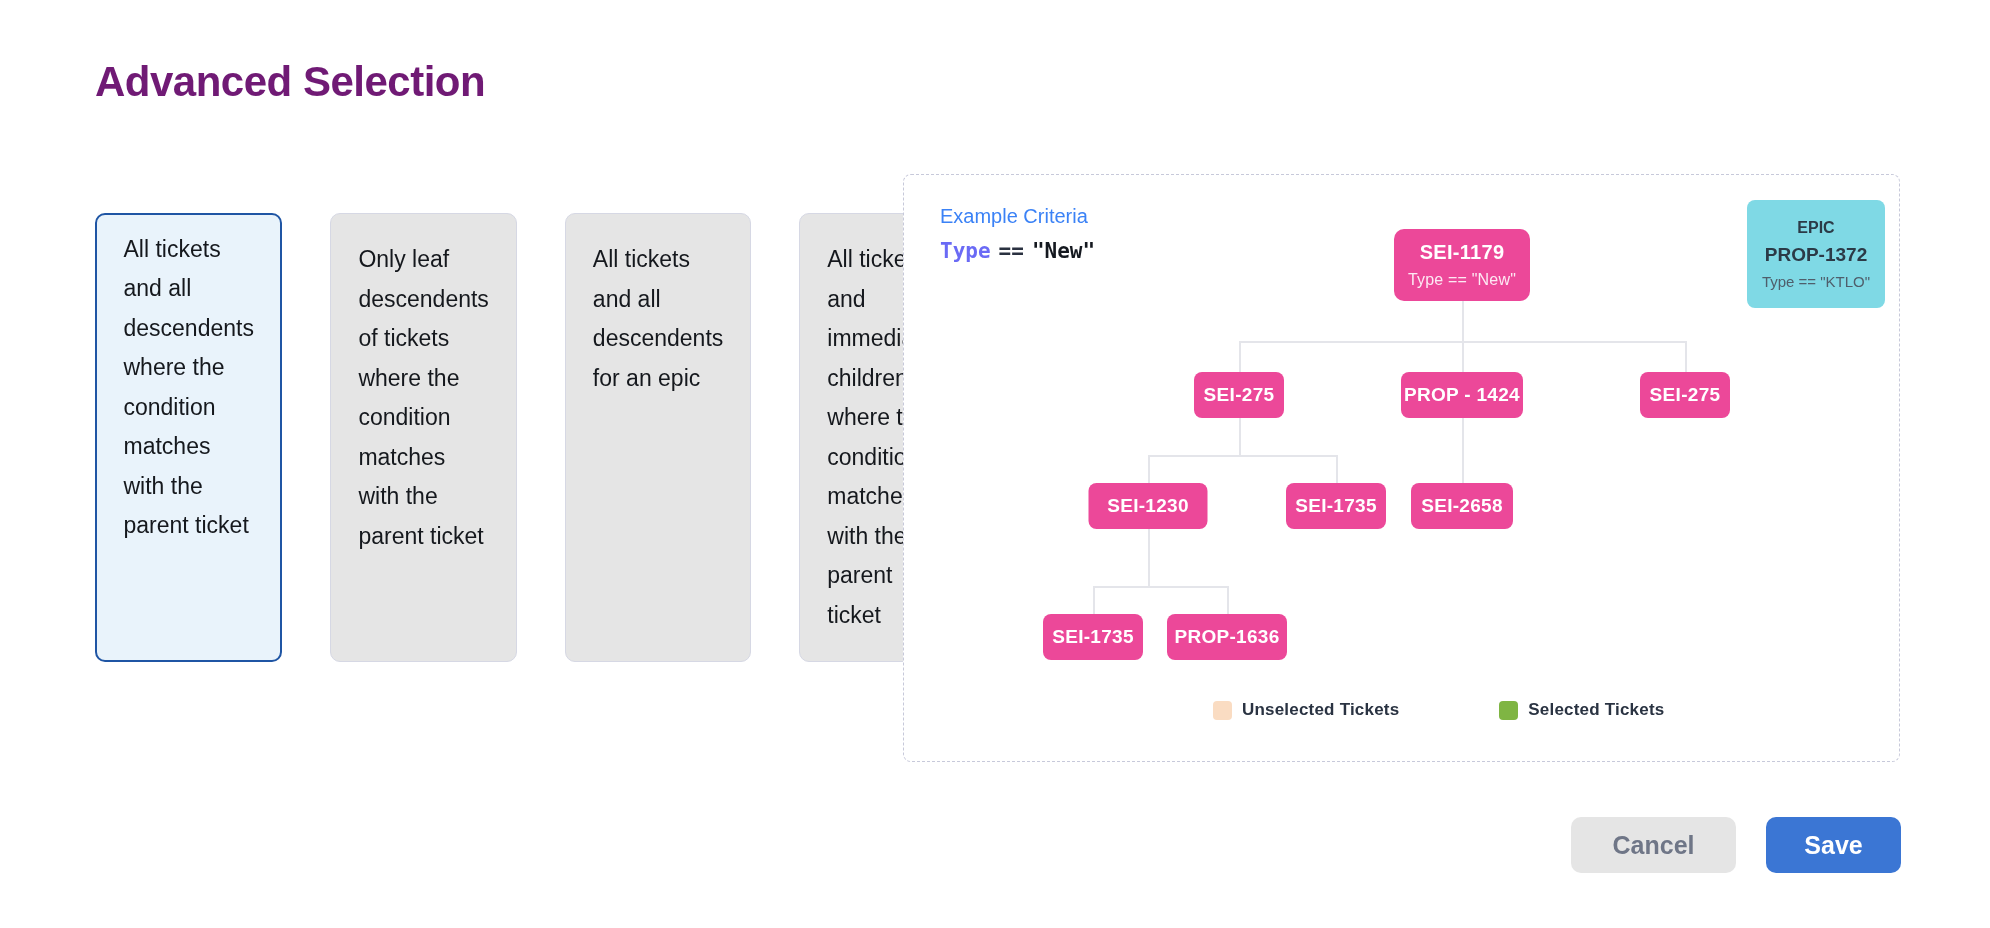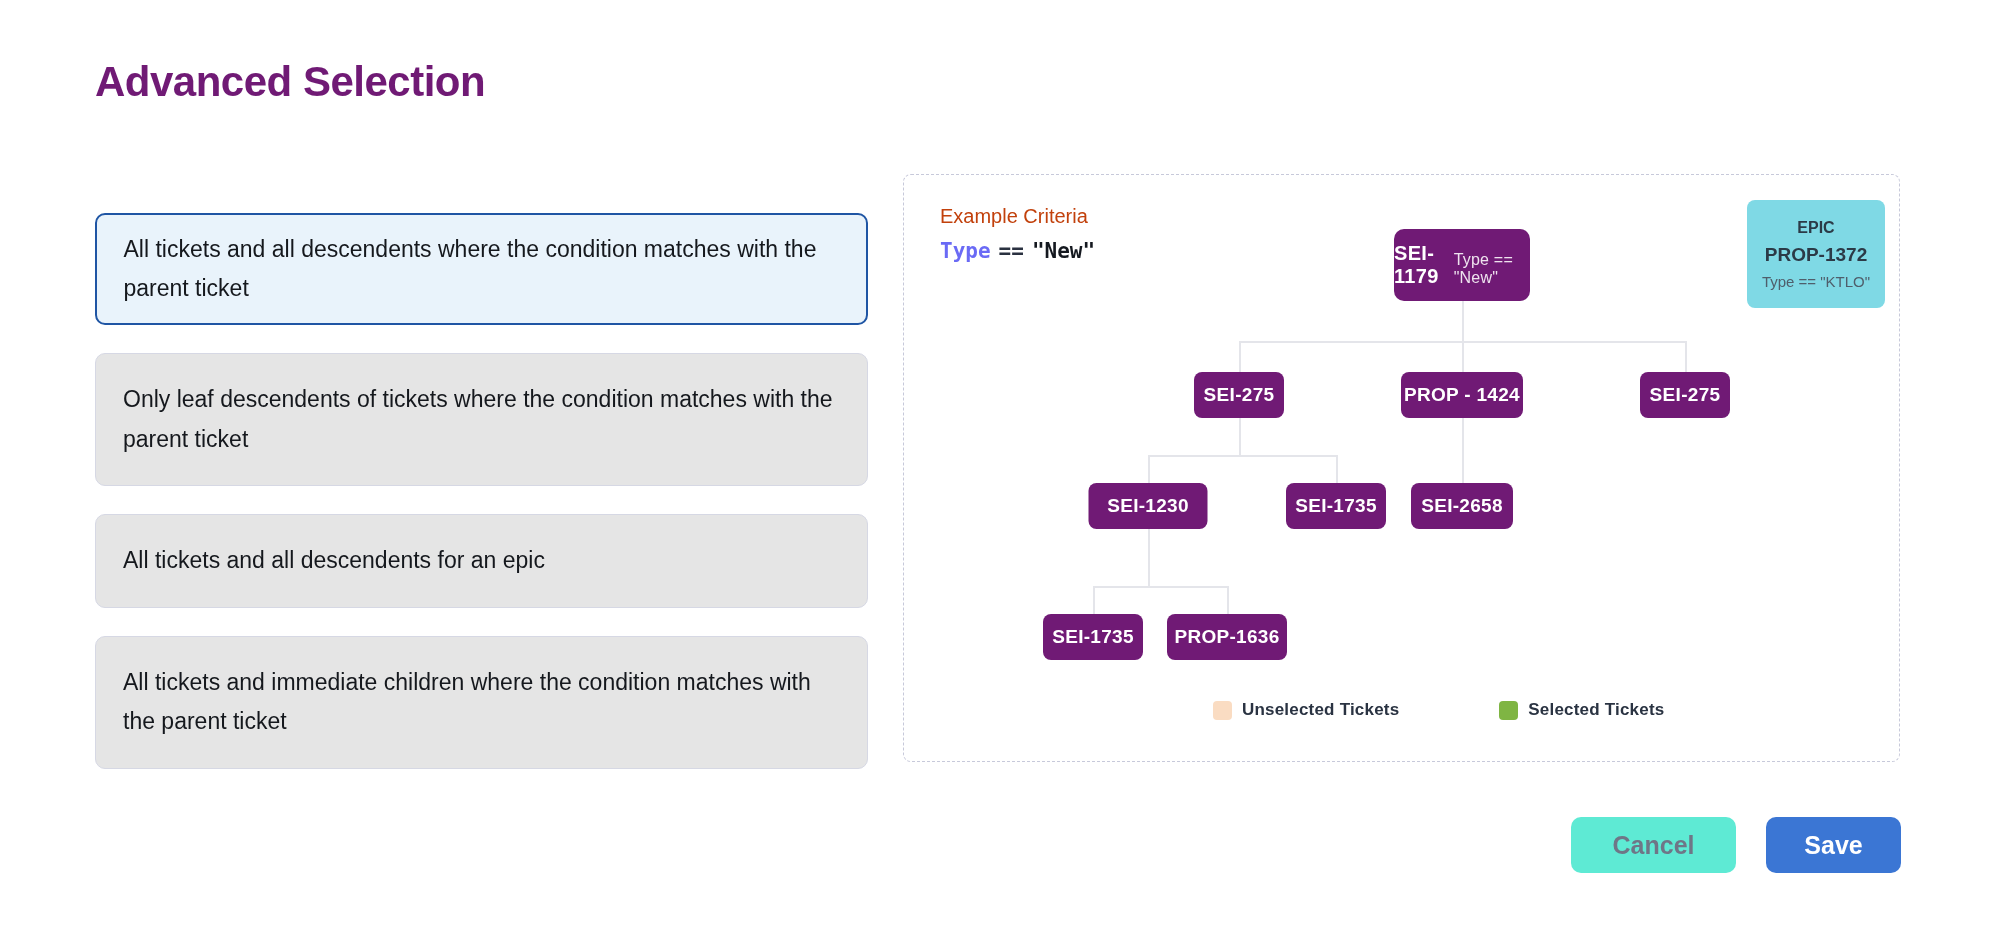--- a/index.html
+++ b/index.html
@@ -7,53 +7,53 @@
   body { font-family: "Liberation Sans", "DejaVu Sans", sans-serif; position: relative; overflow: hidden; }
 
   .page-title {
     position: absolute; left: 95px; top: 58px;
     font-size: 42px; font-weight: 700; color: #701a75; letter-spacing: -0.5px;
   }
 
   
   .options {
     position: absolute; left: 95px; top: 213px; width: 773px;
-    display: flex; flex-direction: column; gap: 28px;
+    display: flex; flex-direction: row; gap: 48px;
   }
   .option-card {
     border: 1.5px solid #d6d8e4; border-radius: 10px; background: #e5e5e5;
     padding: 26px 27px; font-size: 23px; font-weight: 500; color: #15181d;
     line-height: 1.72; cursor: pointer;
   }
   .option-card.selected {
     border: 2px solid #1f55a4; background: #e9f3fb; padding: 14.5px 26.5px;
   }
 
   
   .example-panel {
     position: absolute; left: 903px; top: 174px; width: 997px; height: 588px;
     border: 1.5px dashed #c7c9da; border-radius: 8px; background: #ffffff;
   }
   .criteria-heading {
     position: absolute; left: 36px; top: 30px;
-    font-size: 20px; font-weight: 500; color: #c2410c;
+    font-size: 20px; font-weight: 500; color: #3b82f6;
   }
   .criteria-code {
     position: absolute; left: 36px; top: 64px;
     font-family: "DejaVu Sans Mono", "Liberation Mono", monospace;
     font-size: 21px; color: #1d2330;
   }
   .criteria-code .tok-field { color: #6a6af5; font-weight: 700; }
   .criteria-code .tok-op { color: #2a3140; font-weight: 700; padding: 0 8px; }
   .criteria-code .tok-val { color: #14181f; font-weight: 700; }
 
   .tree-node {
     position: absolute; transform: translateX(-50%);
-    background: #701a75; border-radius: 8px; color: #ffffff;
-    display: flex; flex-direction: row; align-items: center; justify-content: center;
+    background: #ec4899; border-radius: 8px; color: #ffffff;
+    display: flex; flex-direction: column; align-items: center; justify-content: center;
     font-weight: 700; font-size: 19px; letter-spacing: 0.3px;
   }
   .tree-node.root { border-radius: 10px; font-size: 20px; }
   .tree-node .sub {
     font-weight: 400; font-size: 16px; color: rgba(255,255,255,0.88);
     letter-spacing: 0.2px; margin-top: 7px;
   }
   .conn { position: absolute; background: #e4e5ea; }
   .conn.v { width: 1.5px; }
   .conn.h { height: 1.5px; }
@@ -74,21 +74,21 @@
   .legend-swatch.unselected { background: #fadcc2; }
   .legend-swatch.selected { background: #7fb543; }
   .legend-label { font-size: 17px; font-weight: 700; color: #2a3342; letter-spacing: 0.2px; }
 
   
   .btn {
     position: absolute; top: 817px; height: 56px; border: none; border-radius: 10px;
     font-family: "Liberation Sans", sans-serif; font-size: 25px; font-weight: 700;
     display: flex; align-items: center; justify-content: center; cursor: pointer;
   }
-  .btn-cancel { left: 1571px; width: 165px; background: #5eead4; color: #6f7687; }
+  .btn-cancel { left: 1571px; width: 165px; background: #e5e5e5; color: #6f7687; }
   .btn-save   { left: 1766px; width: 135px; background: #3b76d4; color: #ffffff; }
 </style>
 </head>
 <body>
 
 <div class="page-title">Advanced Selection</div>
 
 <div class="options">
   <div class="option-card selected">All tickets and all descendents where the condition matches with the parent ticket</div>
   <div class="option-card">Only leaf descendents of tickets where the condition matches with the parent ticket</div>

